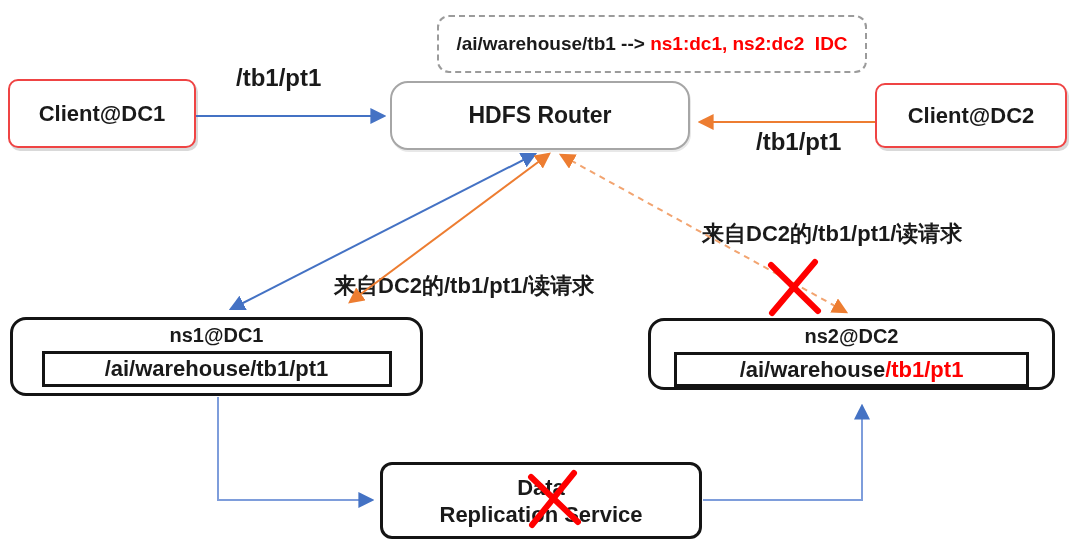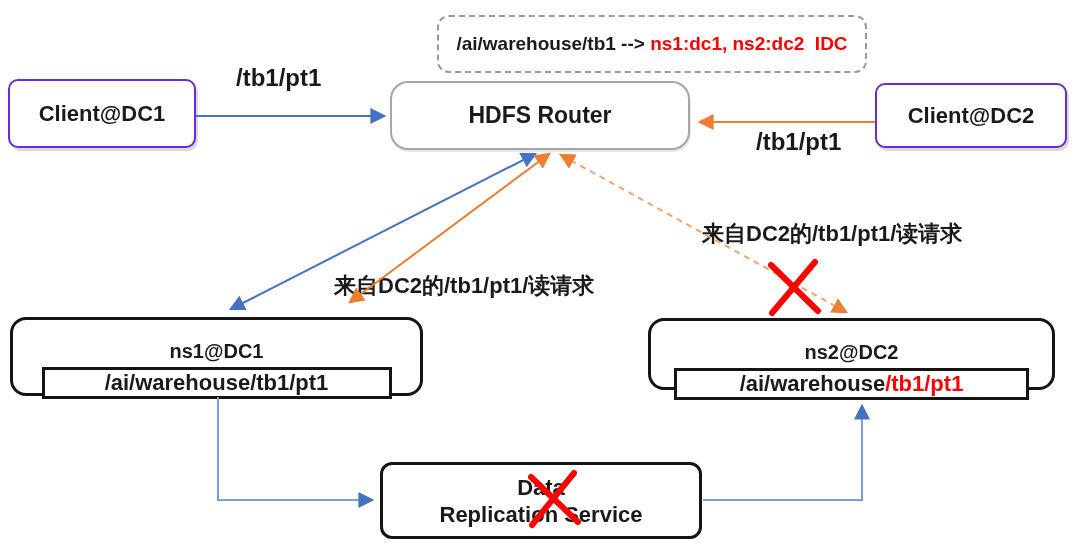--- a/index.html
+++ b/index.html
@@ -1,28 +1,28 @@
 <!DOCTYPE html>
 <html><head>
 <meta charset="utf-8">
 <style>
   html,body{margin:0;padding:0;background:#ffffff;}
   .canvas{
     position:relative;width:1080px;height:549px;background:#ffffff;
     font-family:"Liberation Sans","DejaVu Sans",sans-serif;color:#1a1a1a;overflow:hidden;
   }
   .box{position:absolute;background:#fff;display:flex;align-items:center;justify-content:center;box-sizing:border-box;}
-  .gray-box{border:2px solid #6d28d9;border-radius:10px;box-shadow:2px 3px 0 rgba(170,170,170,.45);font-size:22px;font-weight:600;}
+  .gray-box{border:2px solid #ef4444;border-radius:10px;box-shadow:2px 3px 0 rgba(170,170,170,.45);font-size:22px;font-weight:600;}
   .router-box{border:2px solid #a6a6a6;border-radius:18px;font-size:23px;font-weight:700;box-shadow:1px 2px 0 rgba(190,190,190,.35);}
   .note-box{
     position:absolute;border:2px dashed #9b9b9b;border-radius:12px;background:#fff;
     display:flex;align-items:center;justify-content:center;font-size:19px;font-weight:700;white-space:pre;box-sizing:border-box;
   }
   .black-box{position:absolute;border:3px solid #141414;border-radius:16px;background:#fff;box-sizing:border-box;
-    display:flex;flex-direction:column;align-items:center;justify-content:flex-start;padding-top:18px;}
+    display:flex;flex-direction:column;align-items:center;justify-content:flex-start;padding-top:2px;}
   .black-box .title{font-size:20px;font-weight:600;line-height:26px;}
   .inner-rect{border:3px solid #141414;background:#fff;box-sizing:border-box;display:flex;align-items:center;justify-content:center;
     font-size:22px;font-weight:700;white-space:pre;}
   .drs-box{position:absolute;border:3px solid #141414;border-radius:12px;background:#fff;box-sizing:border-box;
     display:flex;flex-direction:column;align-items:center;justify-content:center;font-size:22px;font-weight:600;line-height:27px;}
   .edge-label{position:absolute;font-size:24px;font-weight:700;white-space:pre;}
   .cn-label{position:absolute;font-size:22px;font-weight:600;white-space:pre;}
   .red{color:#ff0000;}
   svg.wires{position:absolute;left:0;top:0;pointer-events:none;}
 </style>

